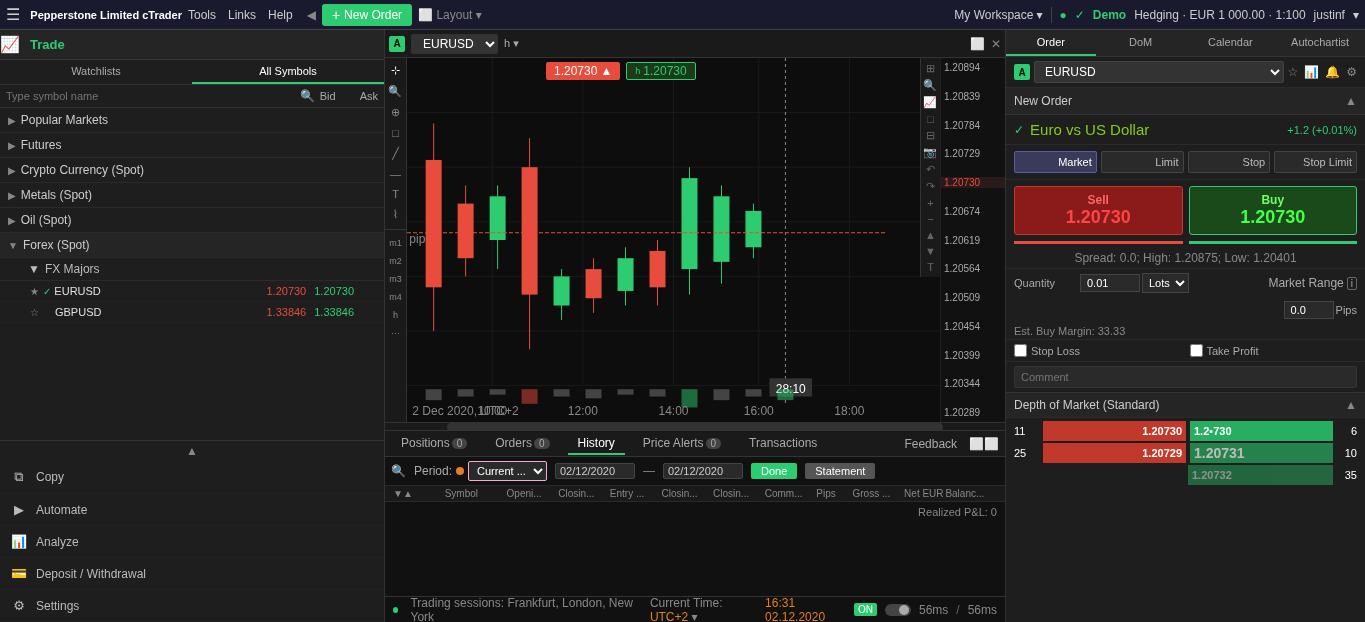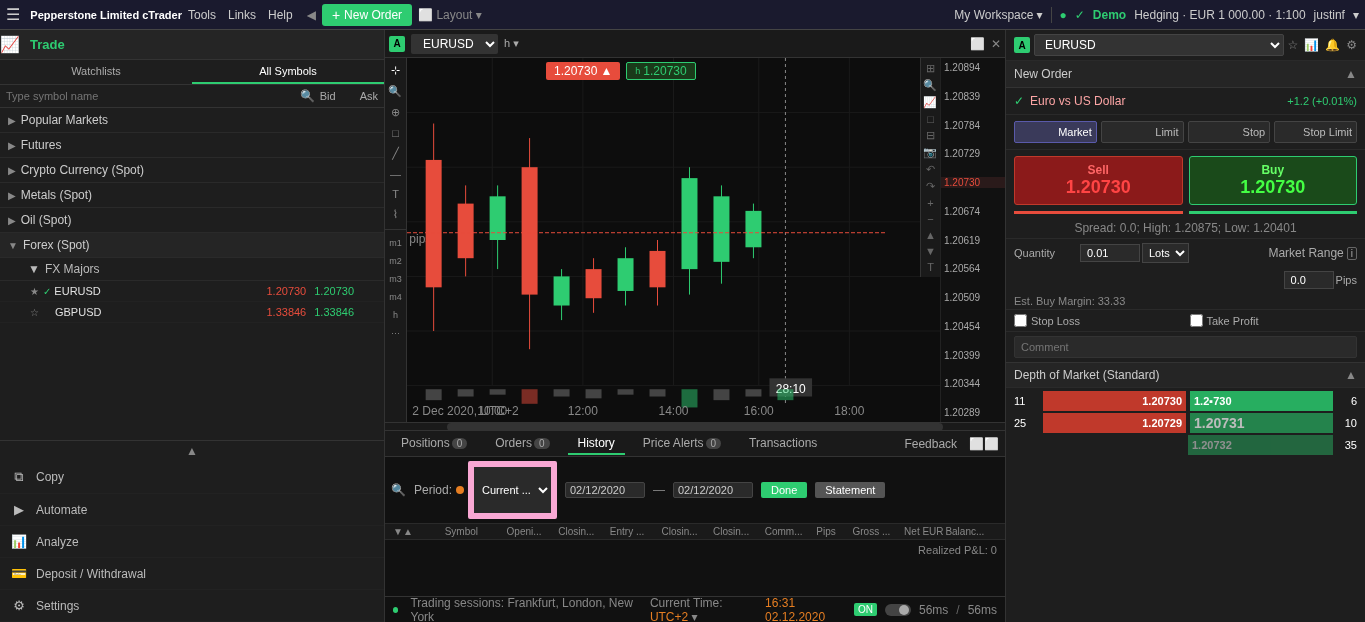--- a/index.html
+++ b/index.html
@@ -98,21 +98,21 @@
     .right-symbol-select { background: #333; color: #fff; border: 1px solid #444; padding: 2px 6px; font-size: 12px; border-radius: 2px; flex: 1; }
     .right-symbol-icons { display: flex; gap: 6px; color: #888; margin-left: 4px; }
 
     
     .new-order-header { display: flex; align-items: center; padding: 6px 8px; background: #252525; border-bottom: 1px solid #333; }
     .new-order-title { flex: 1; color: #ccc; font-size: 12px; }
     .new-order-collapse { color: #888; cursor: pointer; }
 
     .pair-info { display: flex; align-items: center; padding: 6px 8px; border-bottom: 1px solid #2a2a2a; }
     .pair-check { color: #2ecc71; margin-right: 6px; }
-    .pair-name { flex: 1; color: #fca5a5; font-size: 12px; }
+    .pair-name { flex: 1; color: #84cc16; font-size: 15px; }
     .pair-change { color: #2ecc71; font-size: 11px; }
 
     
     .order-type-row { display: flex; padding: 6px 8px; gap: 4px; border-bottom: 1px solid #2a2a2a; }
     .order-type-btn { flex: 1; text-align: right; padding: 4px; border: 1px solid #444; background: #2a2a2a; color: #bbb; cursor: pointer; border-radius: 2px; font-size: 11px; }
     .order-type-btn.active { background: #3a3a5a; color: #fff; border-color: #5a5aaa; }
 
     
     .trade-btns { display: flex; margin: 6px 8px; gap: 6px; }
     .sell-btn-block { flex: 1; background: #8b1a1a; border: 1px solid #c0392b; border-radius: 3px; padding: 6px; text-align: center; cursor: pointer; }
@@ -155,21 +155,21 @@
 
     
     .scrollbar { height: 8px; background: #1a1a1a; border-top: 1px solid #333; }
     .scrollbar-thumb { height: 8px; width: 80%; background: #333; border-radius: 4px; margin: 0 10%; }
 
     .chart-mini-icons { display: flex; flex-direction: column; gap: 4px; padding: 4px 2px; }
     .mini-icon { color: #666; font-size: 11px; cursor: pointer; text-align: center; }
 
     .bottom-toolbar-period { display: flex; align-items: center; gap: 4px; }
     .period-dot { width: 8px; height: 8px; background: #e67e22; border-radius: 50%; }
-    .period-select { background: #2a2a2a; border: 6px solid #f9a8d4; color: #fff; padding: 16px 4px; font-size: 11px; border-radius: 2px; }
+    .period-select { background: #2a2a2a; border: 1px solid #f9a8d4; color: #fff; padding: 2px 4px; font-size: 11px; border-radius: 2px; }
     .date-input { background: #2a2a2a; border: 1px solid #444; color: #ccc; padding: 1px 4px; font-size: 11px; border-radius: 2px; width: 80px; }
     .dash-separator { color: #888; }
   </style>
 </head>
 <body>
 
 <div class="topbar">
   <span class="hamburger">☰</span>
   <span class="topbar-logo">Pepperstone Limited cTrader</span>
   <div class="topbar-menu">
@@ -515,20 +515,26 @@
         </span>
         <span>56ms</span>
         <span style="color:#666;">/</span>
         <span>56ms</span>
       </div>
     </div>
   </div>
 
   <div class="right-panel">
 
+    <div class="right-tabs">
+      <div class="right-tab active">Order</div>
+      <div class="right-tab">DoM</div>
+      <div class="right-tab">Calendar</div>
+      <div class="right-tab">Autochartist</div>
+    </div>
 
     <div class="right-symbol-row">
       <span style="background:#2ecc71; color:#000; width:16px; height:16px; border-radius:2px; text-align:center; font-size:10px; font-weight:bold; display:inline-flex; align-items:center; justify-content:center; margin-right:4px;">A</span>
       <select class="right-symbol-select">
         <option>EURUSD</option>
       </select>
       <div class="right-symbol-icons">
         <span>☆</span>
         <span>📊</span>
         <span>🔔</span>

